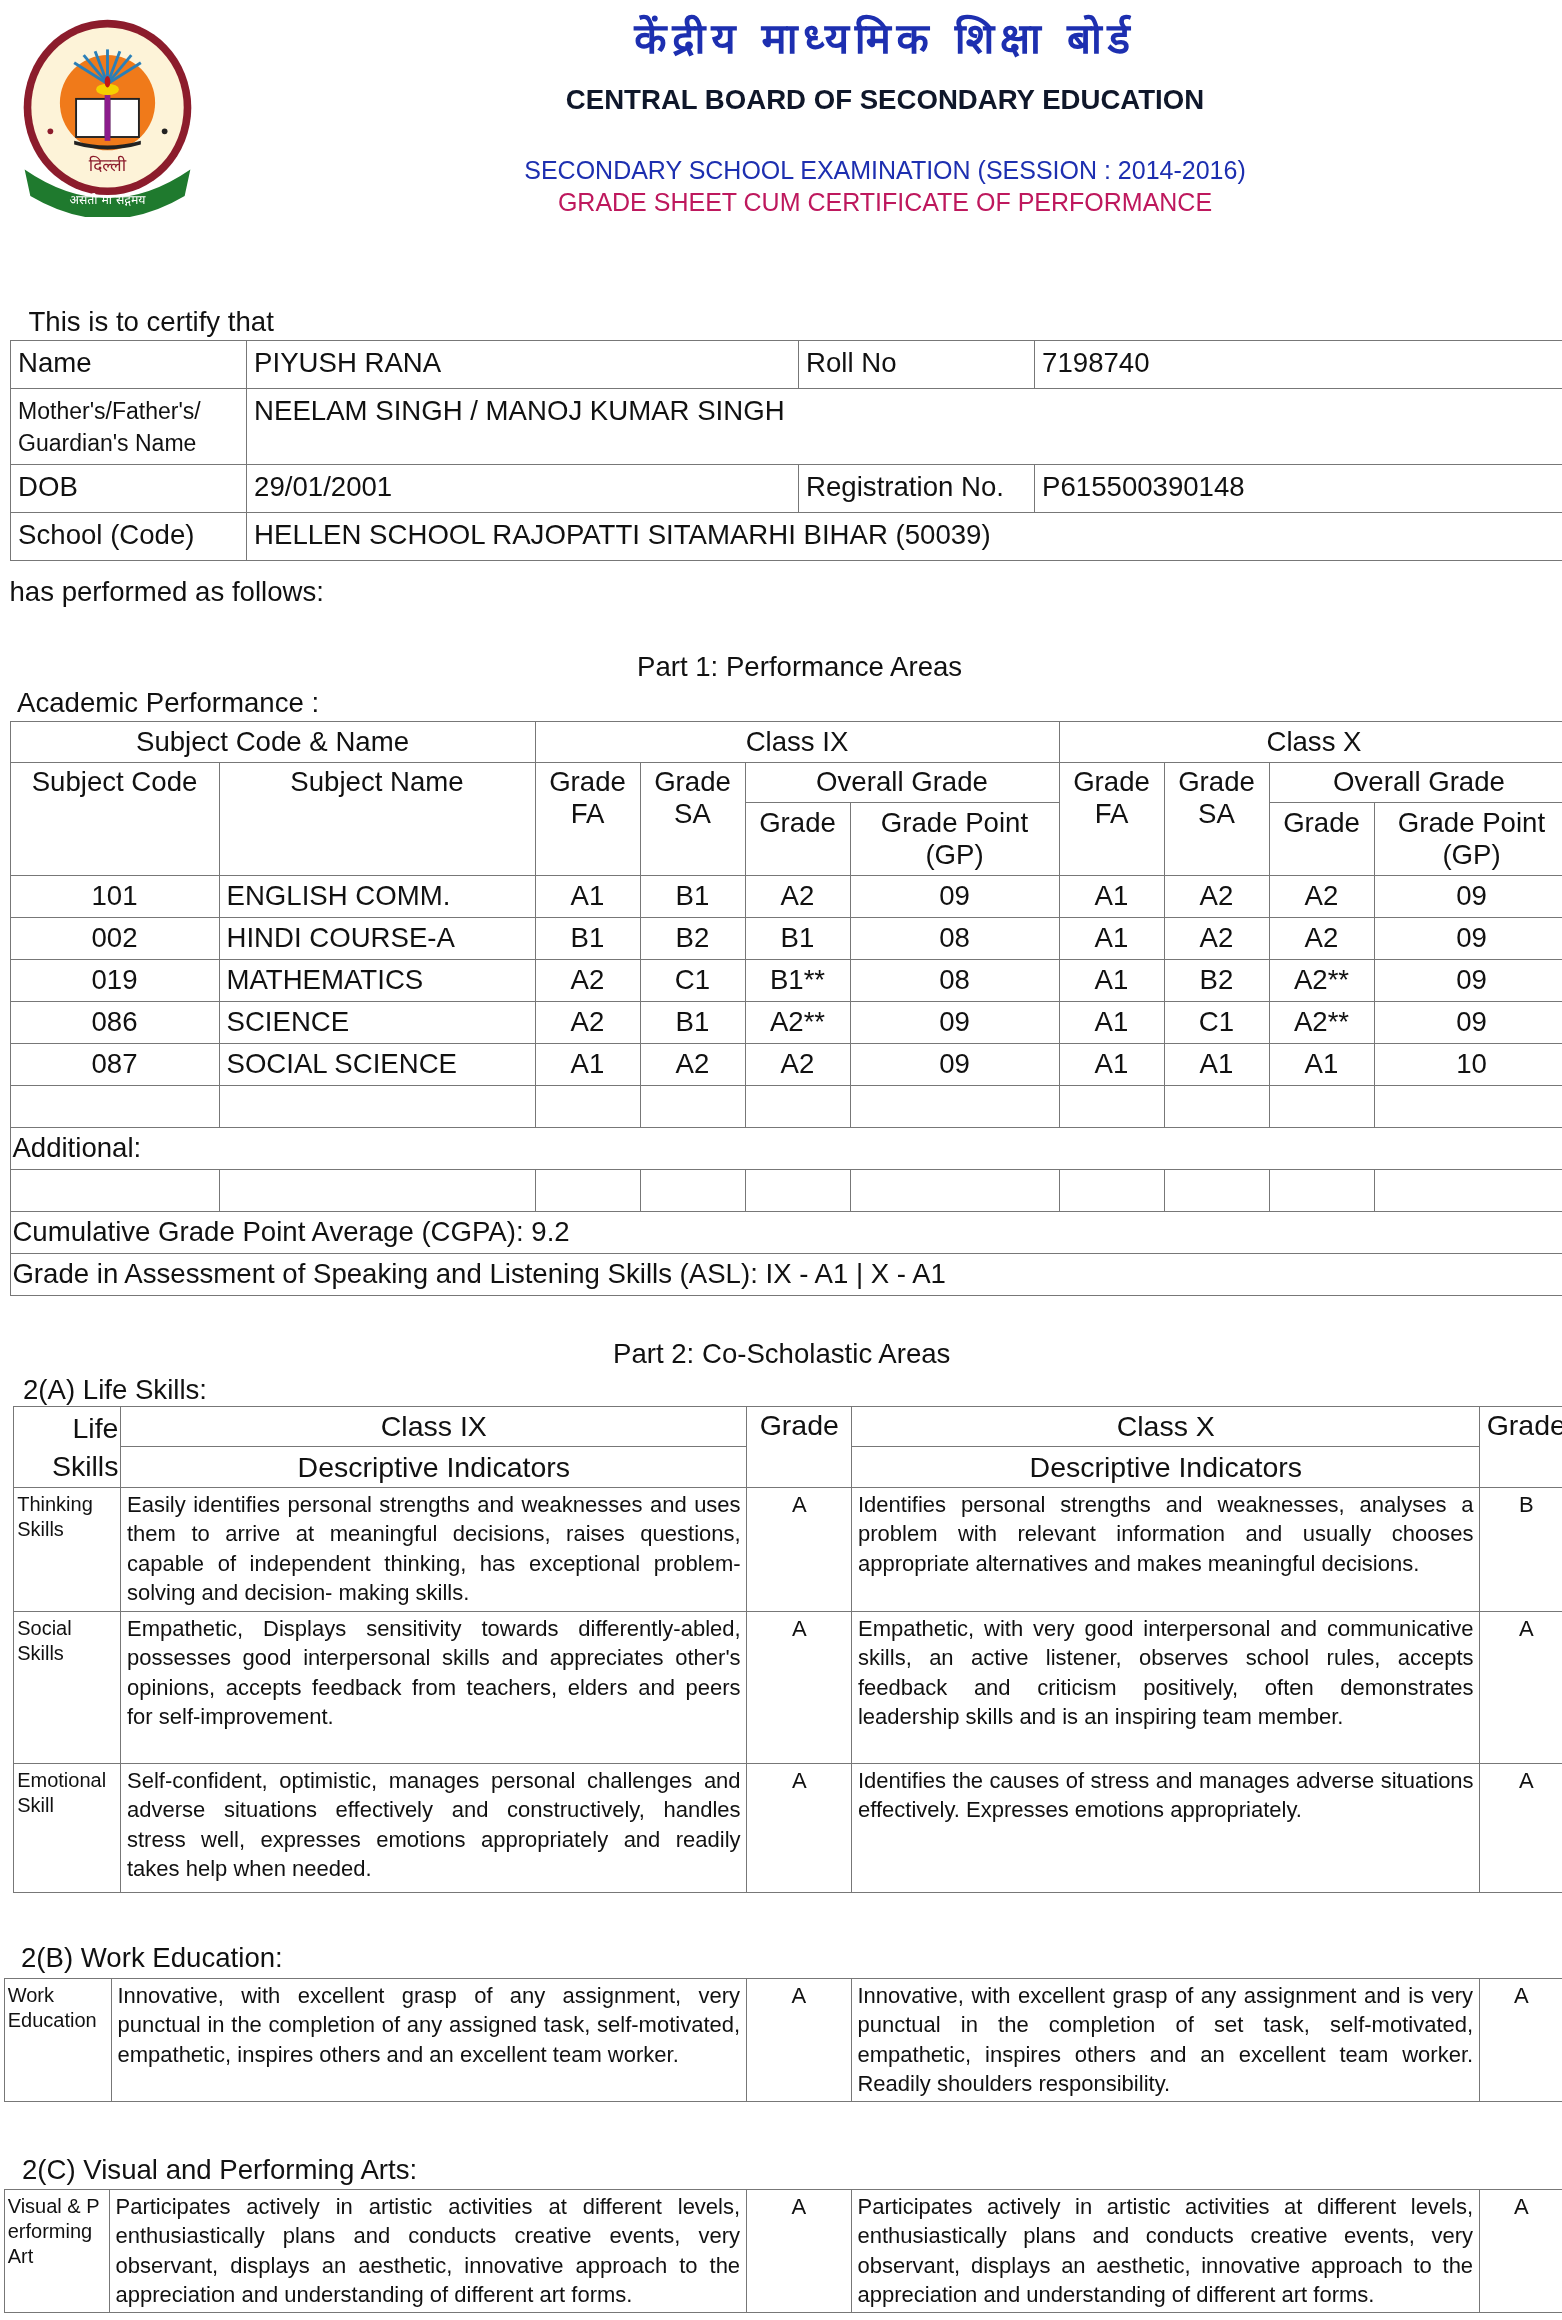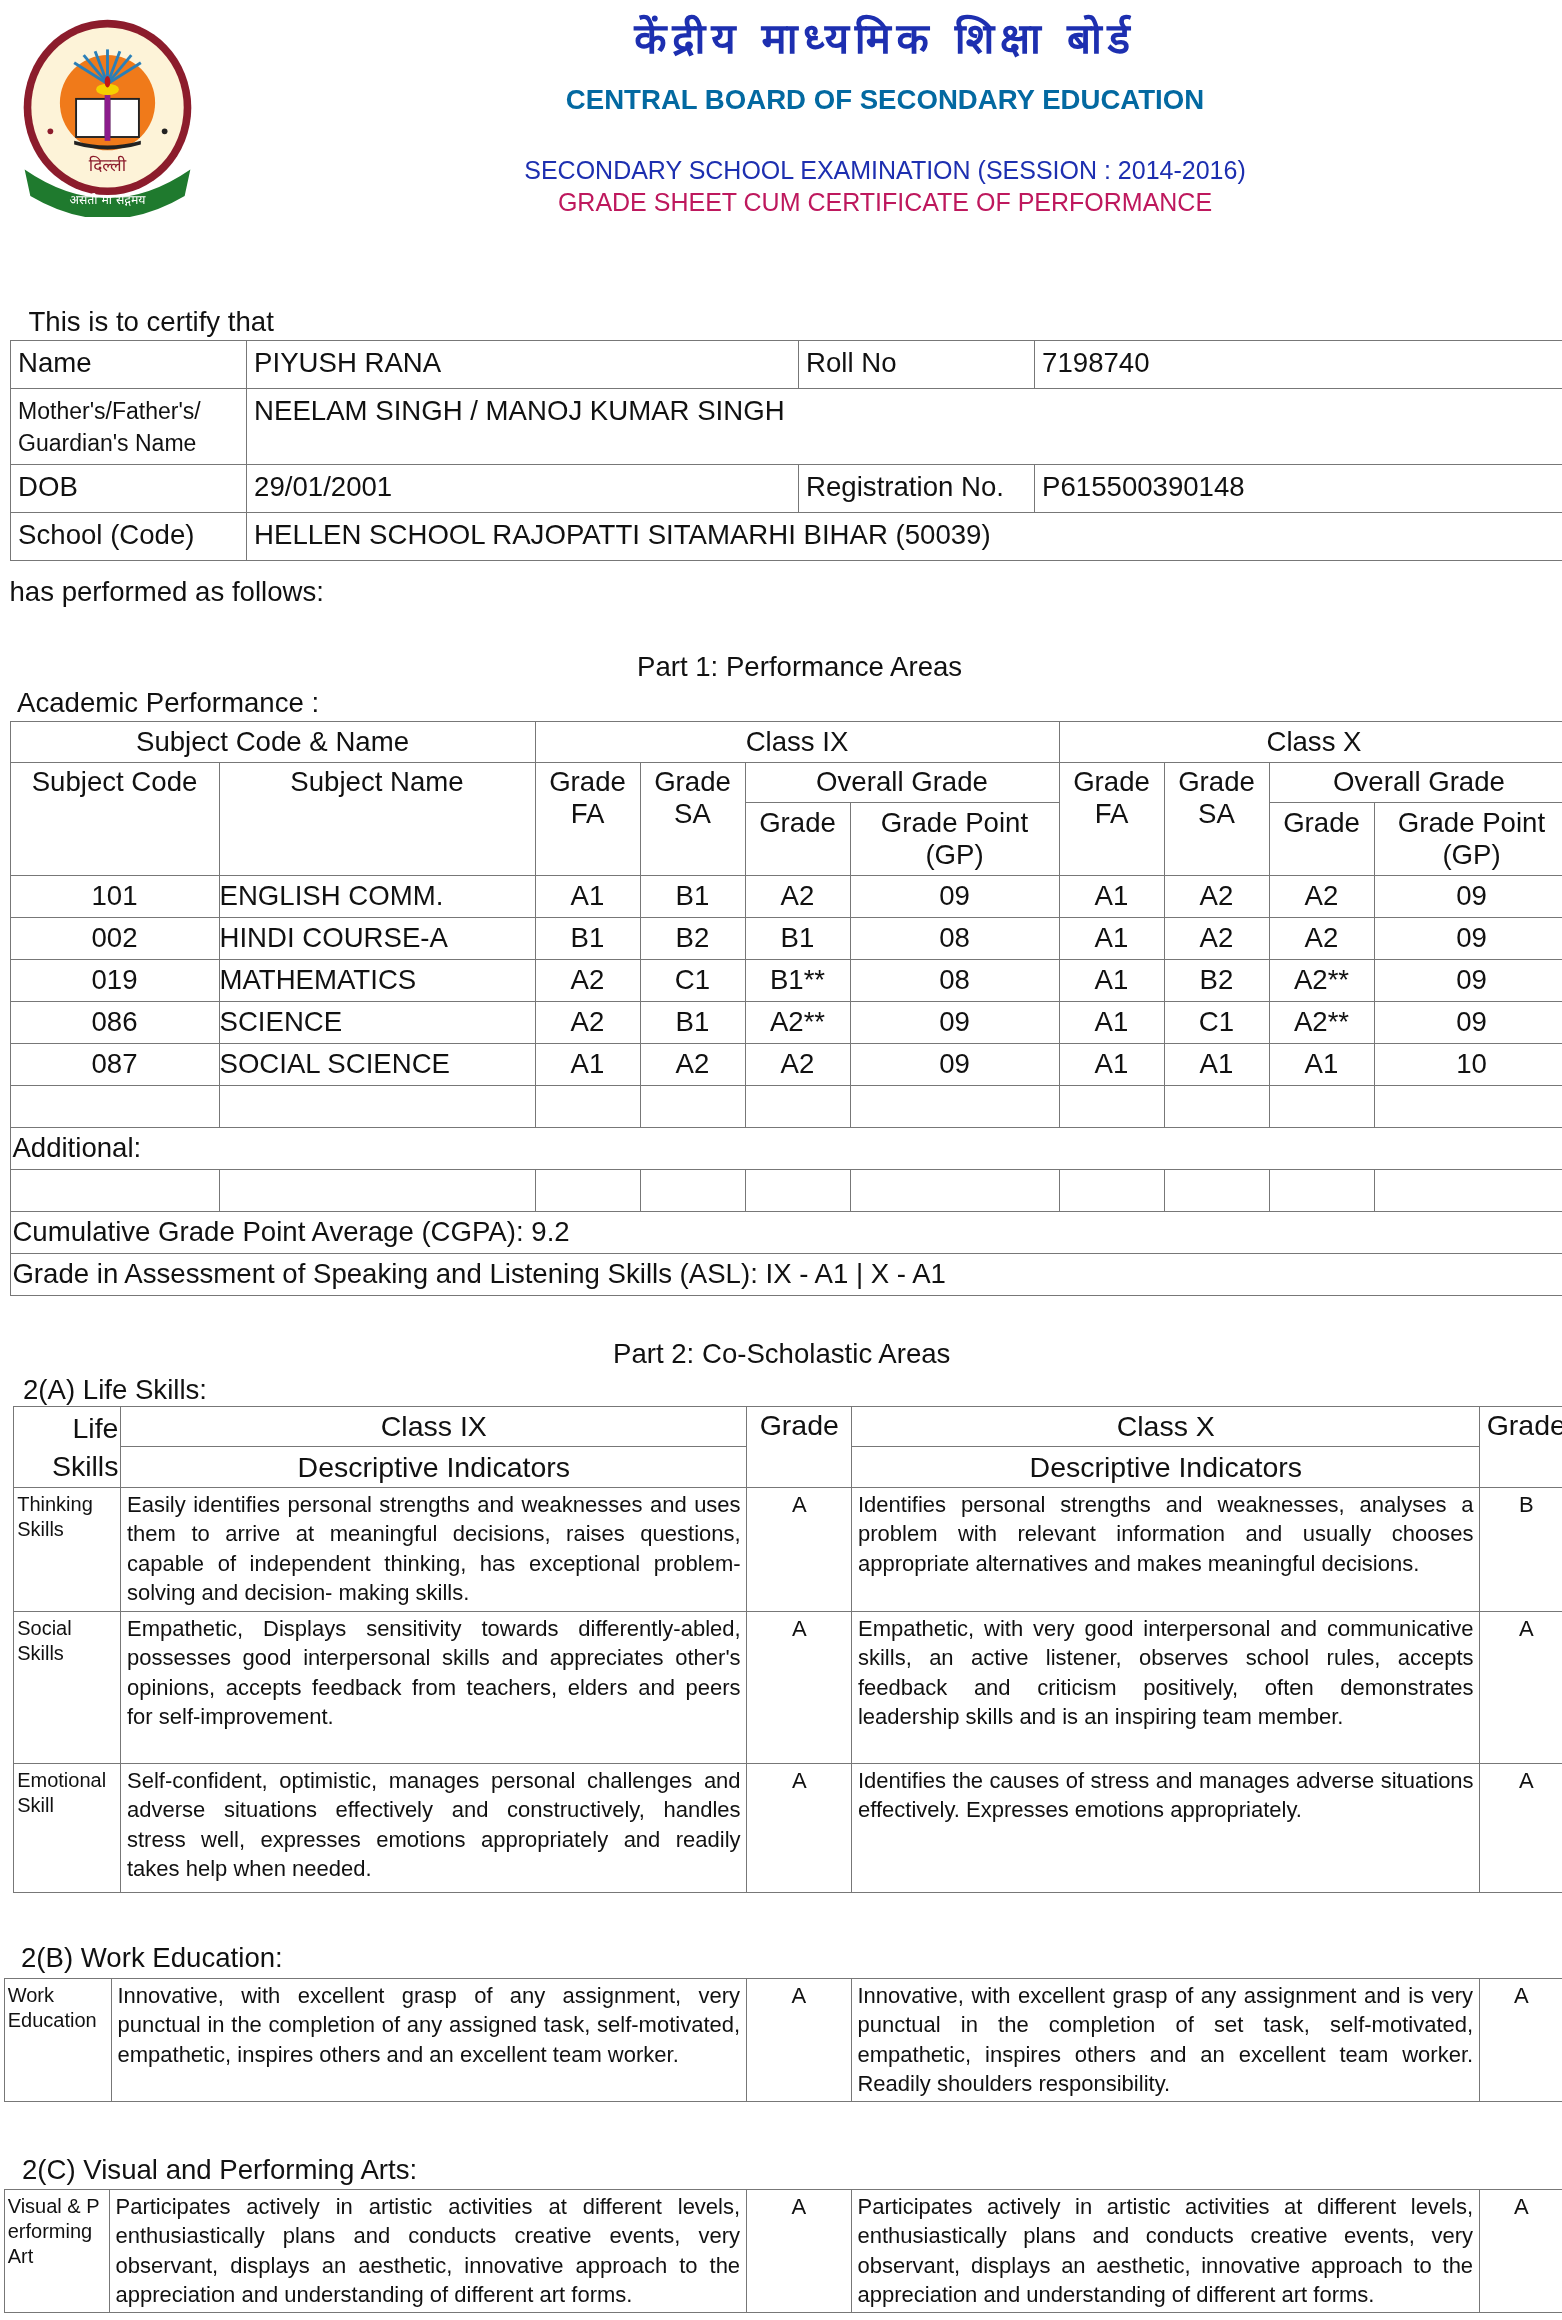--- a/index.html
+++ b/index.html
@@ -3,37 +3,37 @@
 <meta charset="utf-8">
 <style>
   * { box-sizing: border-box; margin: 0; padding: 0; }
   html, body { width: 1563px; height: 2321px; overflow: hidden; background: #ffffff; }
   body { position: relative; font-family: "Liberation Sans", sans-serif; color: #111; }
   .abs { position: absolute; }
 
   
   .logo { left: 17px; top: 17px; width: 181px; height: 200px; }
   .hindi-title { left: 533px; top: 7.6px; width: 704px; text-align: center; font-family: "DejaVu Sans", sans-serif; font-size: 42px; font-weight: bold; color: #1d2fb0; letter-spacing: 5.7px; }
-  .eng-title { left: 457px; top: 84px; width: 856px; text-align: center; font-size: 27.6px; font-weight: bold; color: #0369a1; }
+  .eng-title { left: 457px; top: 84px; width: 856px; text-align: center; font-size: 27.6px; font-weight: bold; color: #0f172a; }
   .sub1 { left: 457px; top: 156px; width: 856px; text-align: center; font-size: 25px; color: #1d2fb0; }
   .sub2 { left: 457px; top: 188px; width: 856px; text-align: center; font-size: 25px; color: #be185d; }
 
   .txt { font-size: 27.6px; color: #111; }
   table { border-collapse: collapse; }
   td, th { border: 1.9px solid #777; font-weight: normal; }
 
   
   .info { left: 9.5px; top: 340px; width: 1560px; }
   .info td { font-size: 27.6px; padding: 5.7px 7.6px; vertical-align: top; height: 48px; }
   .info td.small { font-size: 23px; line-height: 32px; }
 
   
   .sch { left: 9.5px; top: 721px; width: 1560px; }
   .sch td { font-size: 27.6px; text-align: center; vertical-align: top; padding: 3.8px 1.9px; }
-  .sch td.left { text-align: left; padding-left: 0; }
+  .sch td.left { text-align: left; padding-left: 7px; }
   .sch tr.datarow td { height: 42px; vertical-align: middle; }
   .sch tr.blank td { height: 42px; }
   .sch td.fullrow { text-align: left; padding-left: 1.9px; height: 42px; vertical-align: middle; border-right: none; }
 
   
   .cos { width: 1560px; }
   .cos td { font-size: 22px; vertical-align: top; padding: 1.9px 5.7px; line-height: 29.5px; }
   .cos td.lbl { font-size: 20px; line-height: 25px; padding: 3.8px 2.9px; }
   .cos td.desc { text-align: justify; }
   .cos td.gr { text-align: center; font-size: 22px; }

